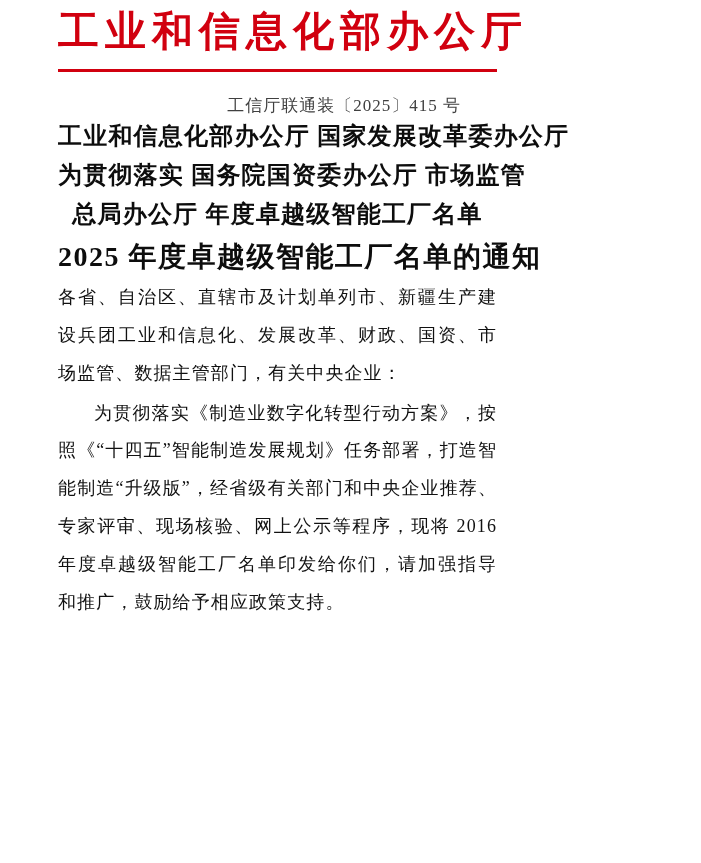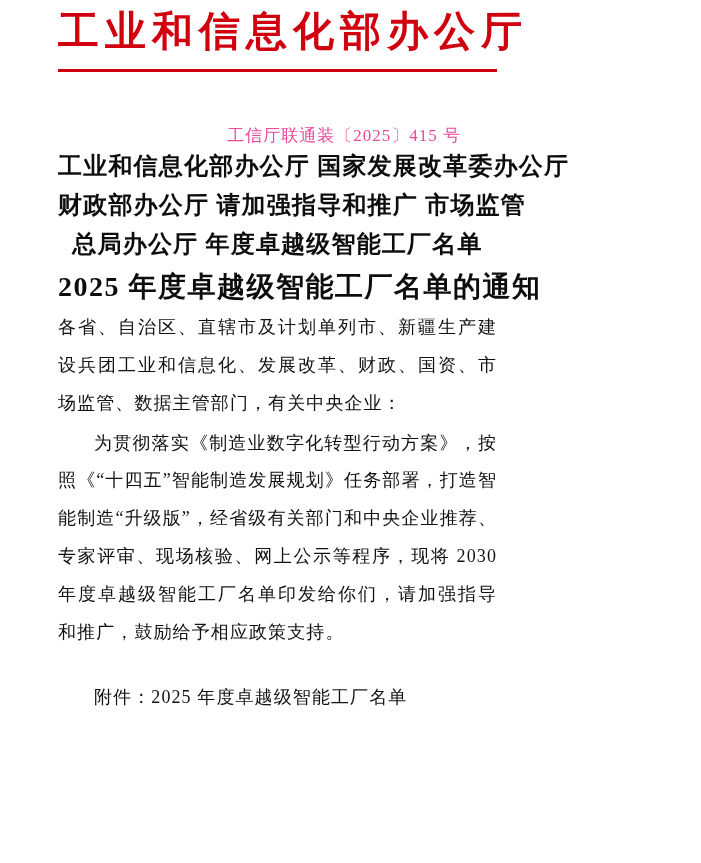--- a/index.html
+++ b/index.html
@@ -39,26 +39,26 @@
   .rule-wrap {
     margin-top: 14px;
   }
   .rule-thick {
     height: 3px;
     background: #d1000f;
     width: 100%;
   }
   
   .doc-number {
-    margin-top: 52px;
+    margin-top: 22px;
     text-align: right;
     padding-right: 36px;
     font-size: 17px;
     letter-spacing: 1px;
-    color: #ec4899;
+    color: #404040;
   }
   
   .title-block {
     text-align: center;
   }
   .title-line {
     font-weight: bold;
     font-size: 24px;
     line-height: 1.62;
     letter-spacing: 1.2px;
@@ -105,27 +105,24 @@
     <div class="letterhead-title">工业和信息化部办公厅</div>
     <div class="rule-wrap">
       <div class="rule-thick"></div>
     </div>
   </div>
 
   <div class="doc-number">工信厅联通装〔2025〕415 号</div>
 
   <div class="title-block">
     <div class="title-line">工业和信息化部办公厅 国家发展改革委办公厅</div>
-    <div class="title-line">财政部办公厅 请加强指导和推广 市场监管</div>
+    <div class="title-line">为贯彻落实 国务院国资委办公厅 市场监管</div>
     <div class="title-line">总局办公厅 年度卓越级智能工厂名单</div>
     <div class="title-line sub">2025 年度卓越级智能工厂名单的通知</div>
   </div>
 
   <div class="body-block">
     <div class="para">各省、自治区、直辖市及计划单列市、新疆生产建设兵团工业和信息化、发展改革、财政、国资、市场监管、数据主管部门，有关中央企业：</div>
-    <div class="para indent">为贯彻落实《制造业数字化转型行动方案》，按照《“十四五”智能制造发展规划》任务部署，打造智能制造“升级版”，经省级有关部门和中央企业推荐、专家评审、现场核验、网上公示等程序，现将 2030 年度卓越级智能工厂名单印发给你们，请加强指导和推广，鼓励给予相应政策支持。</div>
+    <div class="para indent">为贯彻落实《制造业数字化转型行动方案》，按照《“十四五”智能制造发展规划》任务部署，打造智能制造“升级版”，经省级有关部门和中央企业推荐、专家评审、现场核验、网上公示等程序，现将 2016 年度卓越级智能工厂名单印发给你们，请加强指导和推广，鼓励给予相应政策支持。</div>
   </div>
 
-  <div class="attach-block">
-    <div class="attach">附件：2025 年度卓越级智能工厂名单</div>
-  </div>
 
 </div>
 
 </body></html>

